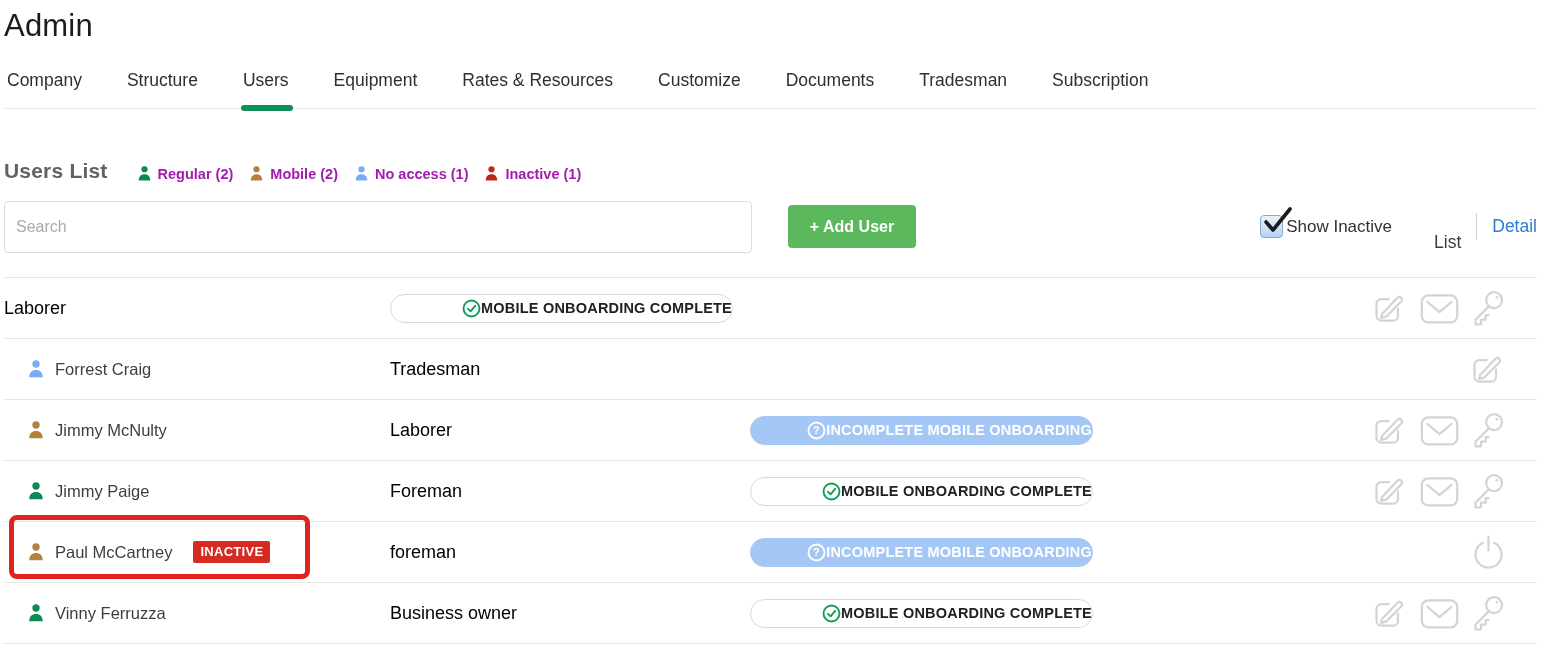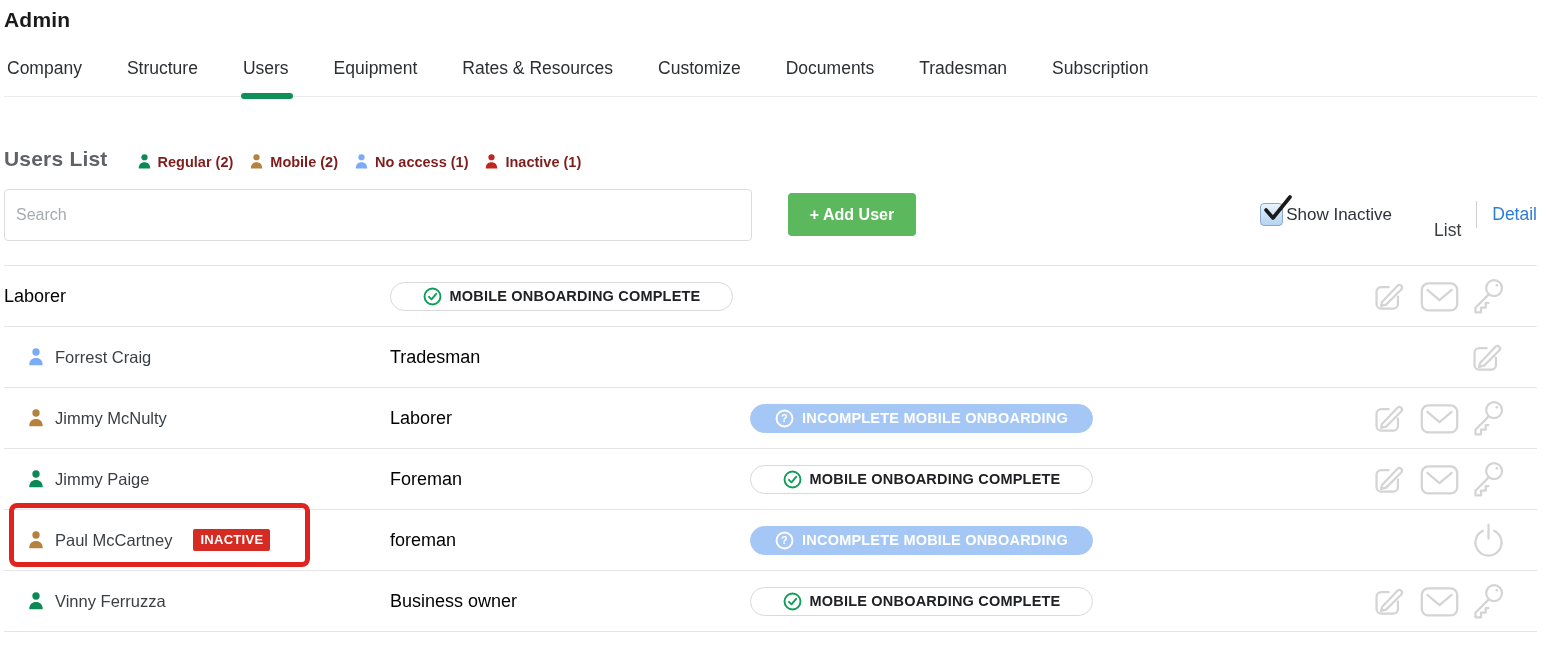--- a/index.html
+++ b/index.html
@@ -5,32 +5,32 @@
   * { box-sizing: border-box; }
   html,body { margin:0; padding:0; }
   body {
     width:1565px; height:671px; overflow:hidden;
     background:#ffffff; color:#3a3f44;
     font-family:"Liberation Sans", sans-serif;
   }
   .page { padding:8px 28px 0 4px; }
 
   
-  .page-title { margin:0; font-size:21px; font-weight:700; color:#1b1b1b; letter-spacing:.2px; }
+  .page-title { margin:0; font-size:31px; font-weight:400; color:#1b1b1b; letter-spacing:.2px; }
 
   
   .tabs { display:flex; gap:45px; margin-top:26px; padding-left:3px; border-bottom:1px solid #eaeaea; }
   .tab { position:relative; font-size:17.5px; color:#2c2f33; padding-bottom:17px; cursor:pointer; white-space:nowrap; }
   .tab.active::after { content:""; position:absolute; left:-2px; right:-4px; bottom:-3px; height:6px; background:#0e9157; border-radius:3px; }
 
   
   .list-header { display:flex; align-items:center; gap:28px; margin-top:50px; }
   .list-heading { font-size:21px; font-weight:600; color:#5f6368; letter-spacing:.2px; }
   .legend { display:flex; align-items:center; gap:15px; padding-top:5px; }
-  .legend-item { display:flex; align-items:flex-end; gap:5px; font-size:14.5px; font-weight:bold; color:#7f1d1d; }
+  .legend-item { display:flex; align-items:flex-end; gap:5px; font-size:14.5px; font-weight:bold; color:#a21caf; }
   .legend-item svg { width:17px; height:17px; }
 
   
   .toolbar { display:flex; align-items:center; margin-top:17px; }
   .search-input { width:748px; height:52px; border:1px solid #dcdcdc; border-radius:4px; padding:0 11px;
     font-size:16px; color:#333; font-family:"Liberation Sans",sans-serif; outline:none; }
   .search-input::placeholder { color:#a6abb0; }
   .add-user-btn { margin-left:36px; width:128px; height:43px; background:#5cb85c; border:none; border-radius:4px;
     color:#fff; font-size:16px; font-weight:bold; font-family:"Liberation Sans",sans-serif; cursor:pointer; }
   .right-controls { margin-left:auto; display:flex; align-items:center; }
@@ -46,22 +46,22 @@
   
   .user-list { margin-top:24px; border-top:1px solid #e5e5e5; }
   .user-row { position:relative; height:61px; border-bottom:1px solid #e5e5e5;
     display:grid; grid-template-columns:386px 360px 343px 1fr auto; align-items:center; }
   .cell-name { display:flex; align-items:center; padding-left:22px; gap:9px; font-size:16.5px; color:#3a3f44; }
   .cell-name svg { width:20px; height:20px; flex:none; }
   .user-name { white-space:nowrap; }
   .inactive-badge { background:#d62b22; color:#fff; font-size:13px; font-weight:bold; letter-spacing:.3px;
     padding:3px 7px 4px; border-radius:2px; margin-left:12px; }
   .cell-role { font-size:18px; color:#000000; }
-  .badge { width:343px; height:29px; border-radius:15px; display:flex; align-items:center; justify-content:center;
-    gap:8px; font-size:14.5px; font-weight:bold; letter-spacing:.2px; }
+  .badge { width:343px; height:29px; border-radius:15px; display:flex; align-items:center; justify-content:flex-end;
+    font-size:14.5px; font-weight:bold; letter-spacing:.2px; }
   .badge svg { width:19px; height:19px; flex:none; }
   .badge-complete { background:#fff; border:1px solid #d9d9d9; color:#202124; }
   .badge-incomplete { background:#a5c7f6; border:1px solid #a5c7f6; color:#fff; }
   .cell-actions { display:flex; justify-content:flex-end; align-items:center; gap:7px; padding-right:28px; }
   .action-btn { width:42px; height:42px; display:flex; align-items:center; justify-content:center; cursor:pointer; background:none; border:none; padding:0; }
   .action-btn svg { width:41px; height:41px; }
 
   .annotation-box { position:absolute; left:5px; top:-7px; width:301px; height:64px;
     border:5px solid #e0231e; border-radius:8px; pointer-events:none; z-index:2; }
 </style>

